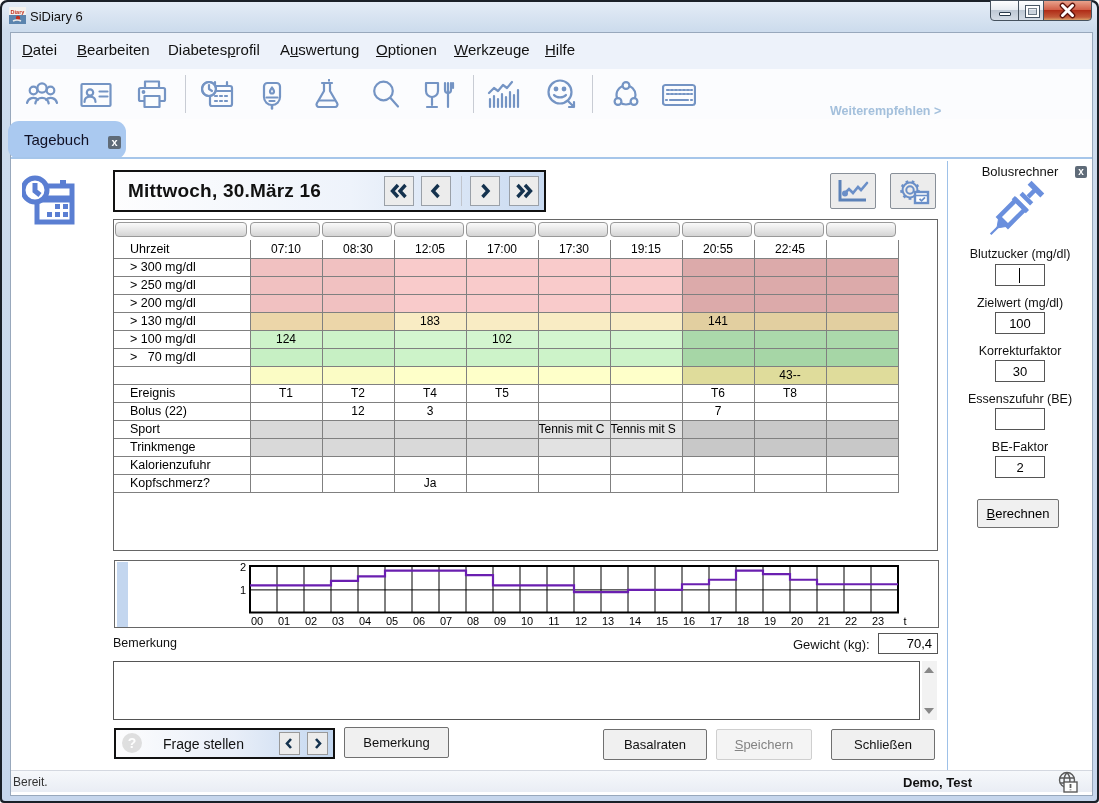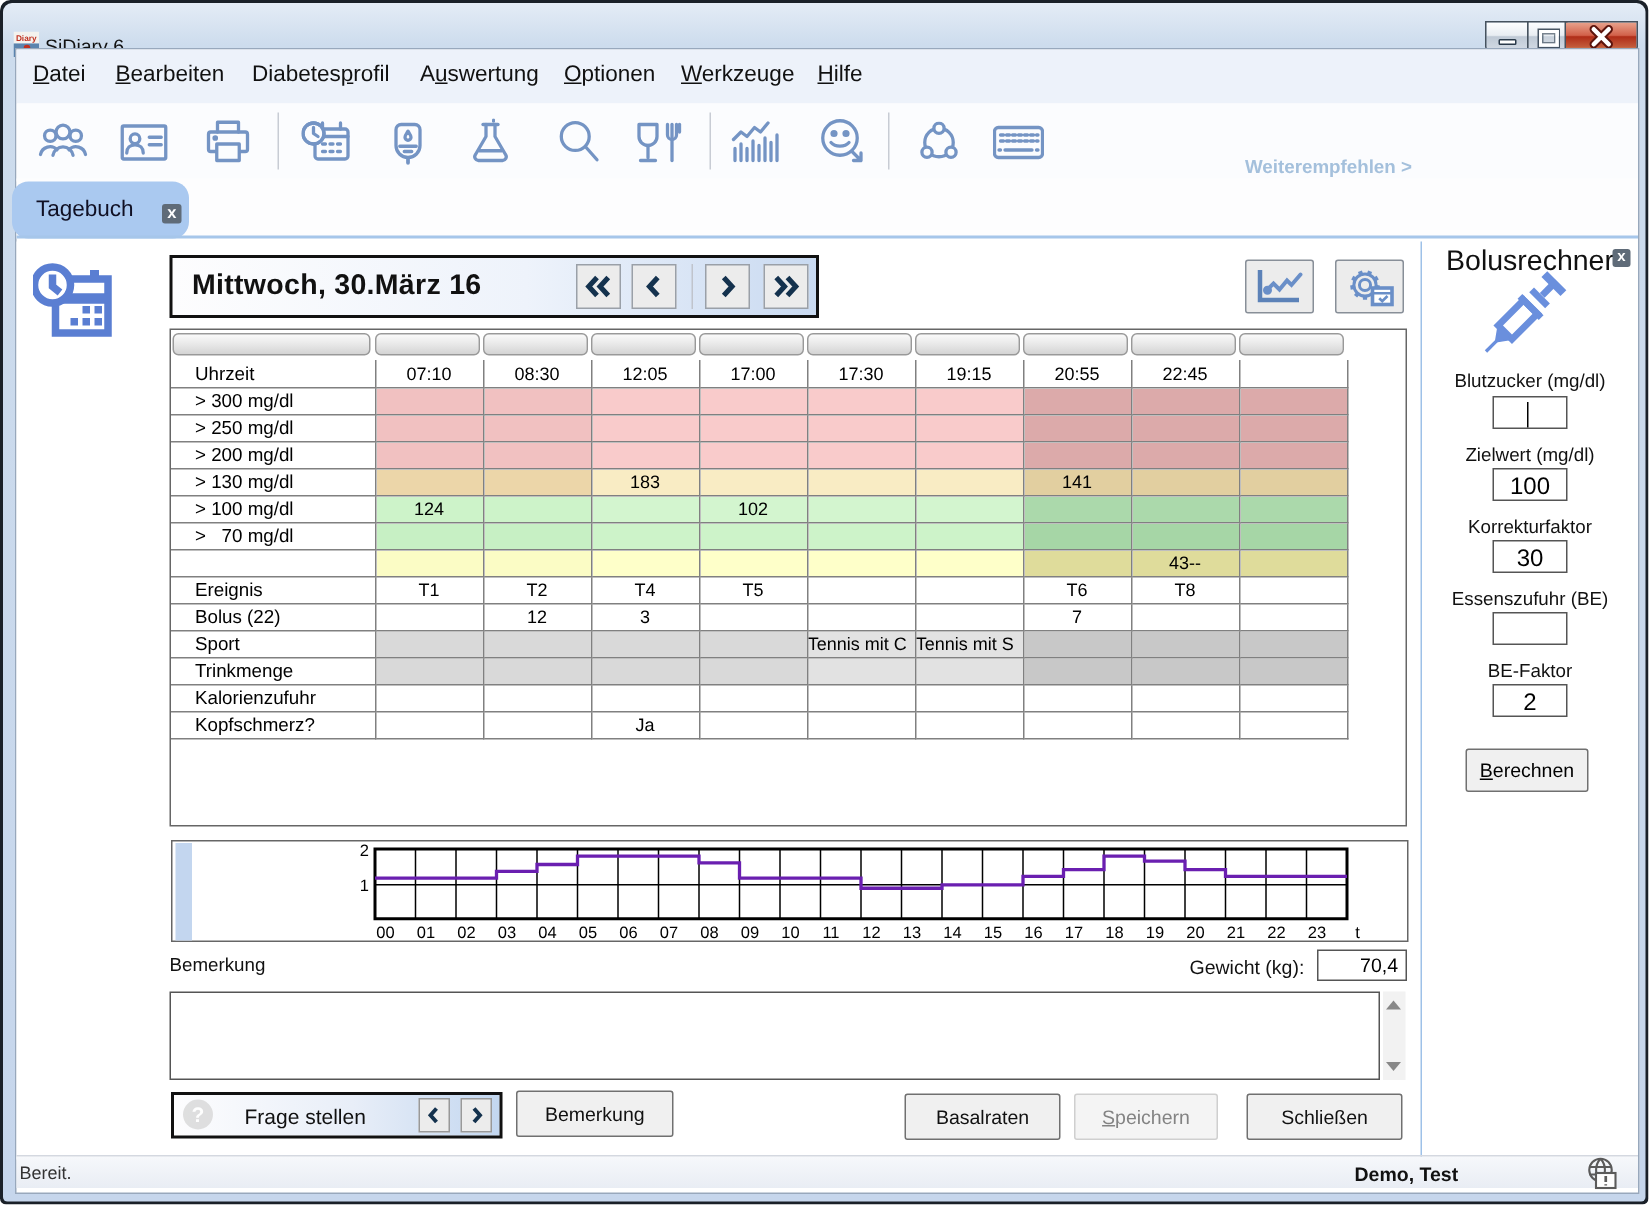--- a/index.html
+++ b/index.html
@@ -3,21 +3,21 @@
 <meta charset="utf-8">
 <style>
 * { margin:0; padding:0; box-sizing:border-box; }
 html,body { width:1099px; height:803px; overflow:hidden; background:#fff; }
 body { font-family:"Liberation Sans", sans-serif; position:relative; }
 #win { position:absolute; left:0; top:0; width:1099px; height:803px;
   background:#1a2028; border-radius:7px 7px 4px 4px; }
 #frame { position:absolute; left:2px; top:2px; width:1095px; height:799px;
   background:linear-gradient(#e4ecf6, #cddced 28px, #c6d6ec);
   border-radius:6px 6px 3px 3px; }
-#titlebar { position:absolute; left:0; top:14px; width:100%; height:30px; }
+#titlebar { position:absolute; left:0; top:0; width:100%; height:30px; }
 #apptitle { position:absolute; left:28px; top:7px; font-size:13px; color:#111; }
 #appicon { position:absolute; left:7px; top:5px; }
 .wbtn { position:absolute; top:-2px; height:21px; border:1px solid #46525e; }
 #btnmin { left:988px; width:29px; border-radius:0 0 0 4px;
   background:linear-gradient(#fdfeff, #e8edf2 45%, #bfc9d5 50%, #d4dce6); }
 #btnmax { left:1016px; width:27px;
   background:linear-gradient(#fdfeff, #e8edf2 45%, #bfc9d5 50%, #d4dce6); }
 #btnclose { left:1041px; width:49px; border-radius:0 0 4px 0;
   background:linear-gradient(#e8a28c, #d2614a 45%, #b02d18 50%, #c25a3a 85%, #d8a06a); }
 .glyph-min { position:absolute; left:8px; top:11px; width:12px; height:4px; background:#fff; border:1px solid #2a3a4a; border-radius:1px;}
@@ -75,24 +75,24 @@
 .triu { top:6px; border-bottom:6px solid #888; }
 .trid { bottom:6px; border-top:6px solid #888; }
 #fragegrp { position:absolute; left:103px; top:567px; width:221px; height:31px; border:2px solid #111;
   background:linear-gradient(90deg,#fdfdfe,#e8eef8 55%, #c3d7f0); }
 #fragegrp .q { position:absolute; left:6px; top:3px; width:20px; height:20px; border-radius:50%; background:#d8d8d8; color:#fff; font-weight:bold; text-align:center; line-height:20px; font-size:14px; opacity:0.8;}
 #fragegrp .t { position:absolute; left:47px; top:6px; font-size:14px; color:#111; }
 .smallnav { position:absolute; top:2px; width:21px; height:23px; background:#ececec; border:1px solid #999; text-align:center; }
 .btn { position:absolute; top:568px; height:31px; background:#f0f0f0; border:1px solid #707070; border-radius:2px; font-size:13px; color:#111; text-align:center; line-height:29px; }
 .btn.dis { border-color:#cfcfcf; background:#f4f4f4; color:#838383; }
 #panel { position:absolute; left:936px; top:0; width:145px; height:612px; background:#fff; border-left:1px solid #9ec1e8; }
-#panel .title { position:absolute; left:0; width:100%; top:3px; text-align:center; font-size:19px; color:#111; }
+#panel .title { position:absolute; left:0; width:100%; top:3px; text-align:center; font-size:13px; color:#111; }
 #panelx { position:absolute; right:5px; top:5px; width:12px; height:12px; background:#5f6b78; border-radius:2px; color:#fff; font-size:10px; line-height:11px; text-align:center; font-weight:bold; }
 #panel .lab { position:absolute; width:100%; text-align:center; font-size:12.5px; color:#111; }
-#panel .inp { position:absolute; left:47px; width:50px; height:22px; border:1px solid #555; font-size:16px; text-align:center; padding-top:3px; }
+#panel .inp { position:absolute; left:47px; width:50px; height:22px; border:1px solid #555; font-size:13px; text-align:center; padding-top:3px; }
 #berechnen { position:absolute; left:29px; top:338px; width:82px; height:29px; background:#f0f0f0; border:1px solid #707070; border-radius:2px; font-size:13px; text-align:center; line-height:27px; }
 u.k { text-decoration:underline; }
 </style>
 </head>
 <body>
 <div id="win">
     <div id="frame">
   <div id="titlebar">
     <svg id="appicon" width="17" height="17" viewBox="0 0 17 17">
       <rect x="0" y="0" width="17" height="8" fill="#f4f2ee"></rect>

